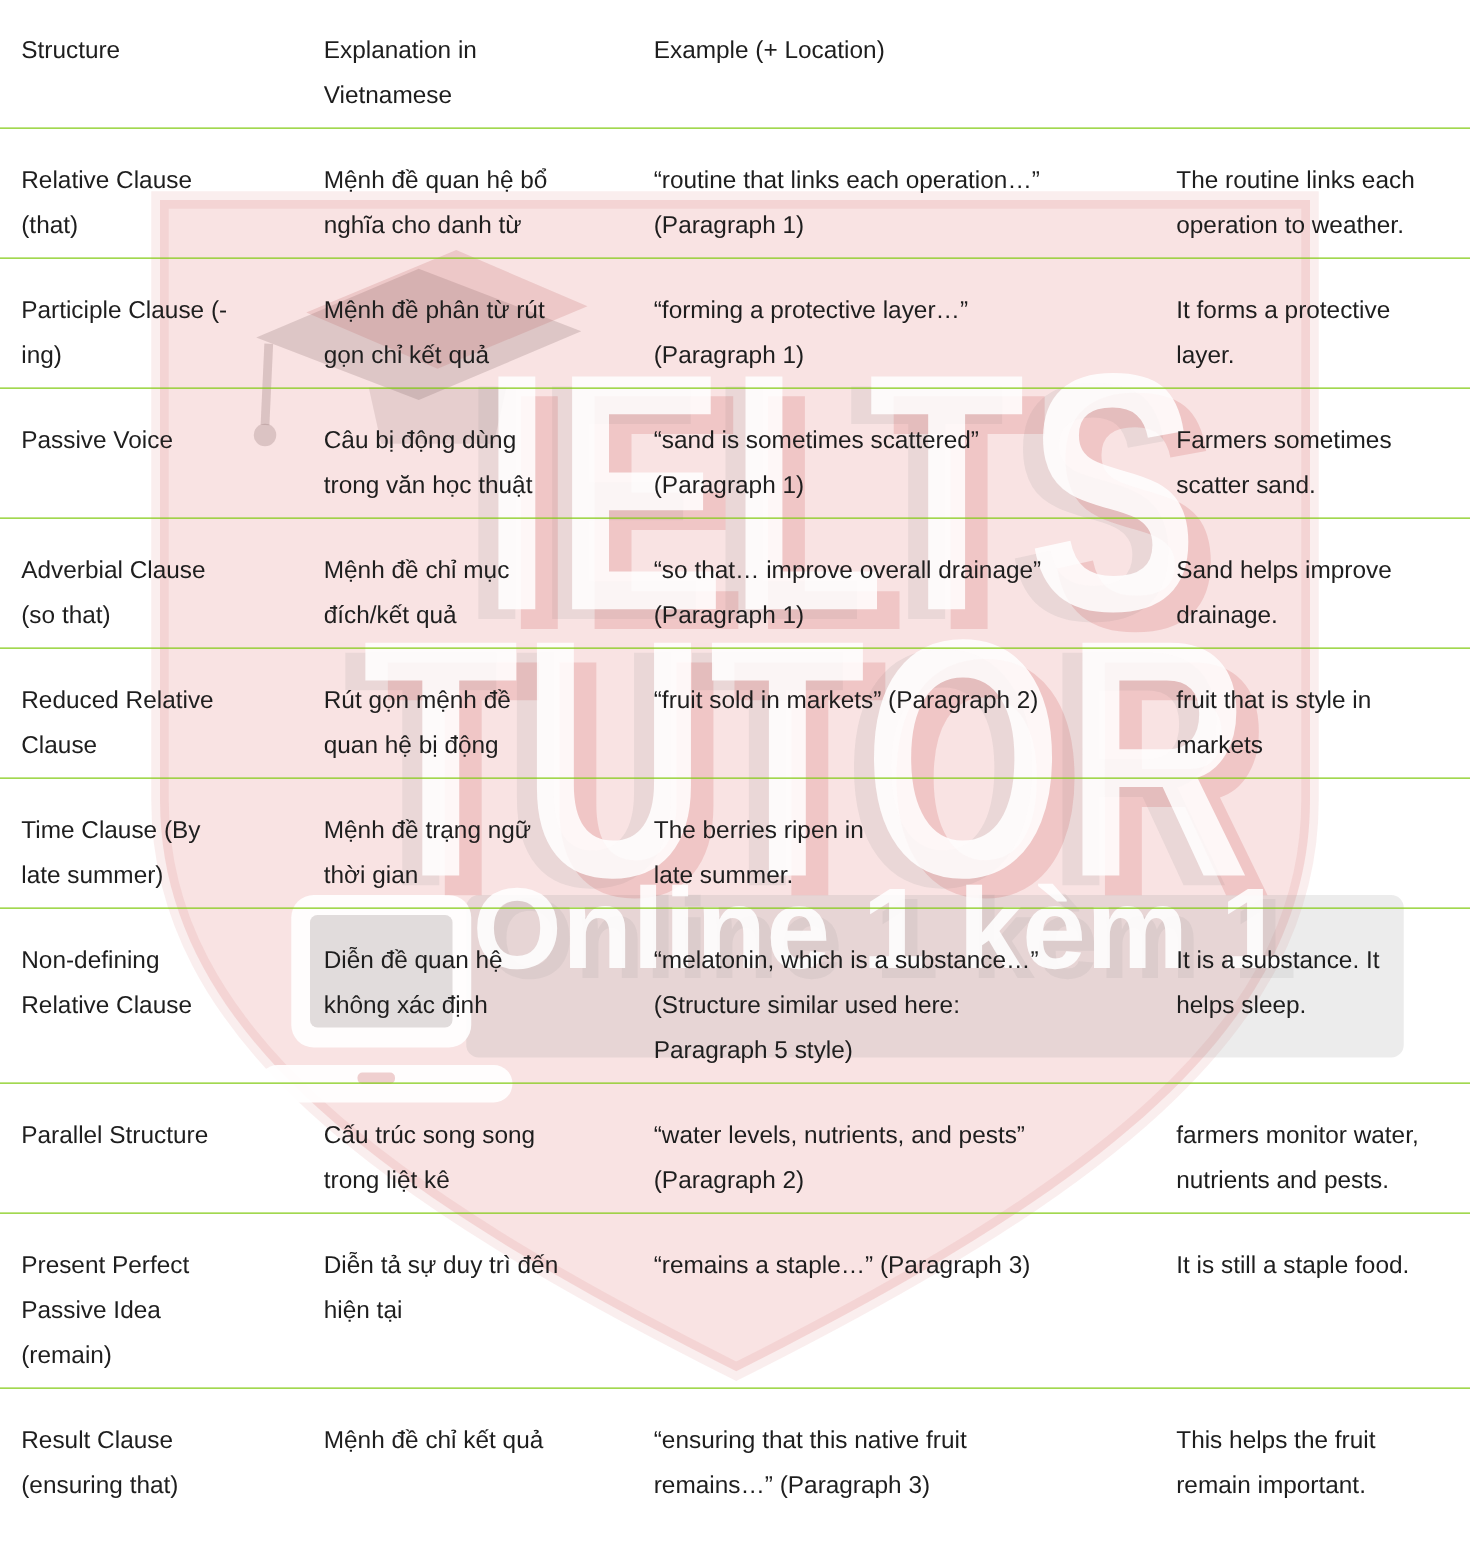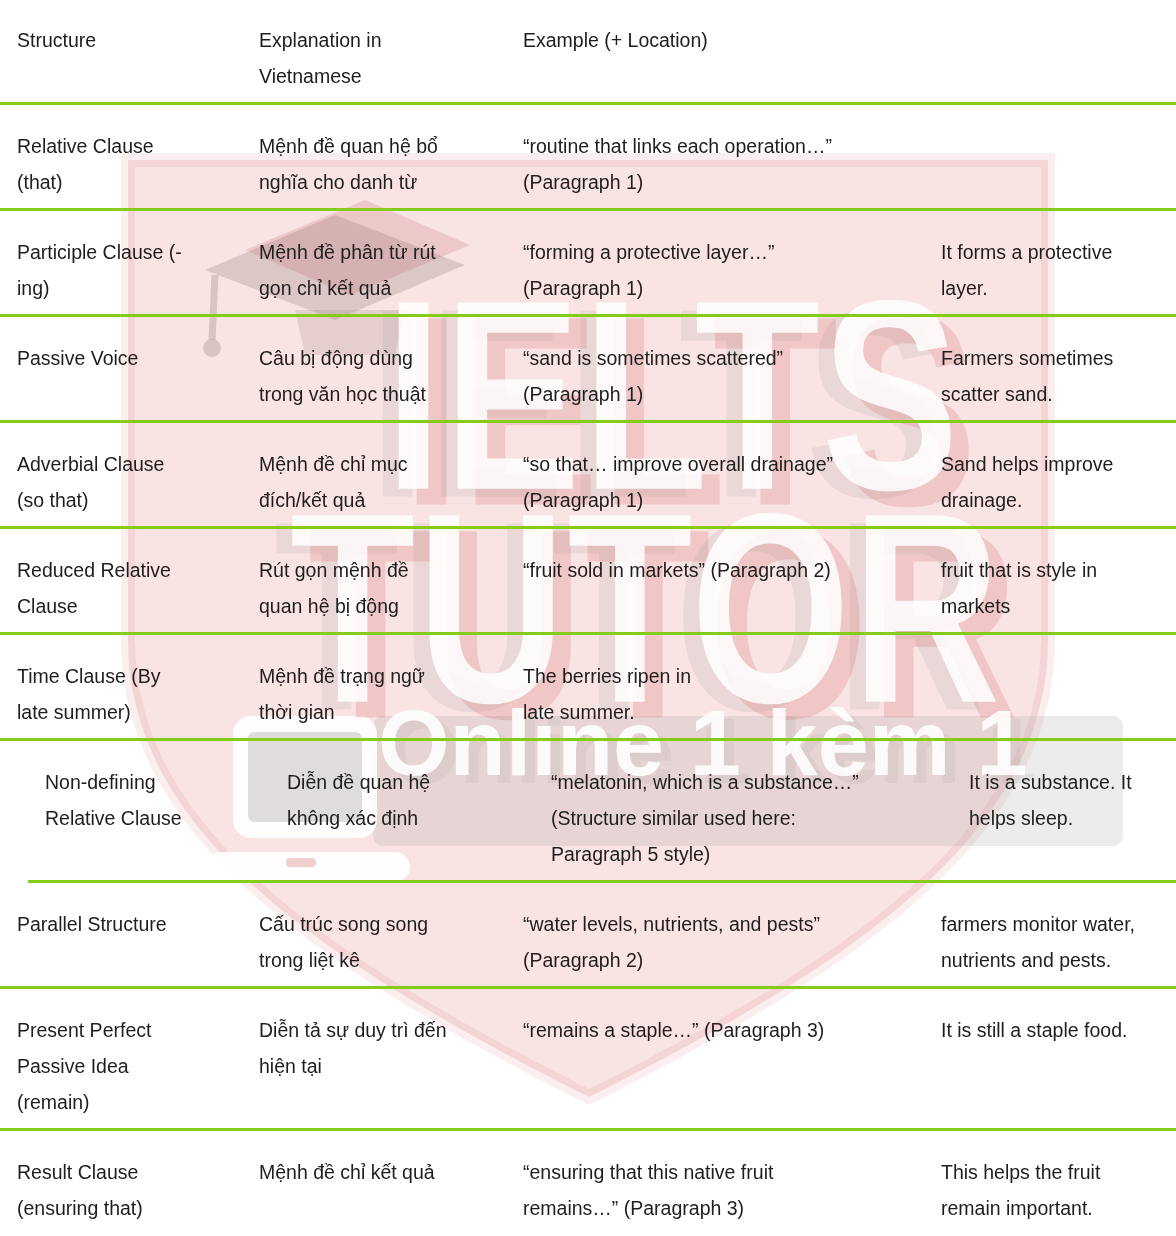--- a/index.html
+++ b/index.html
@@ -25,25 +25,25 @@
     white-space:nowrap;color:rgba(255,255,255,0.88);line-height:1;
     text-shadow:10px 8px 0 rgba(150,150,150,0.13);
   }
   
   .table{position:relative;z-index:1;width:1176px;}
   .tr{
     display:grid;
     grid-template-columns:242px 264px 418px 235px;
     padding-left:17px;
     min-height:103px;
-    border-bottom:3px solid #84cc16;
+    border-bottom:1px solid #84cc16;
     box-sizing:border-box;
   }
   .tr.header{min-height:98px;}
-  .table > .tr:nth-child(8){min-height:140px;margin-left:28px;}   
+  .table > .tr:nth-child(8){min-height:140px;}   
   .table > .tr:nth-child(10){min-height:137px;}  
   .table > .tr:nth-child(11){min-height:141px;border-bottom:none;} 
   .td,.th{
     padding:23px 16px 8px 0;
     font-size:19.5px;line-height:36px;color:#1e1e1e;
     white-space:pre-line;
   }
   .th{padding-top:22px;color:#1d1d1d;}
 </style>
 </head>
@@ -84,20 +84,22 @@
     <div class="th">Example (+ Location)</div>
   </div>
 
   <div class="tr">
     <div class="td">Relative Clause
 (that)</div>
     <div class="td">Mệnh đề quan hệ bổ
 nghĩa cho danh từ</div>
     <div class="td">“routine that links each operation…”
 (Paragraph 1)</div>
+    <div class="td">The routine links each
+operation to weather.</div>
   </div>
 
   <div class="tr">
     <div class="td">Participle Clause (-
 ing)</div>
     <div class="td">Mệnh đề phân từ rút
 gọn chỉ kết quả</div>
     <div class="td">“forming a protective layer…”
 (Paragraph 1)</div>
     <div class="td">It forms a protective

